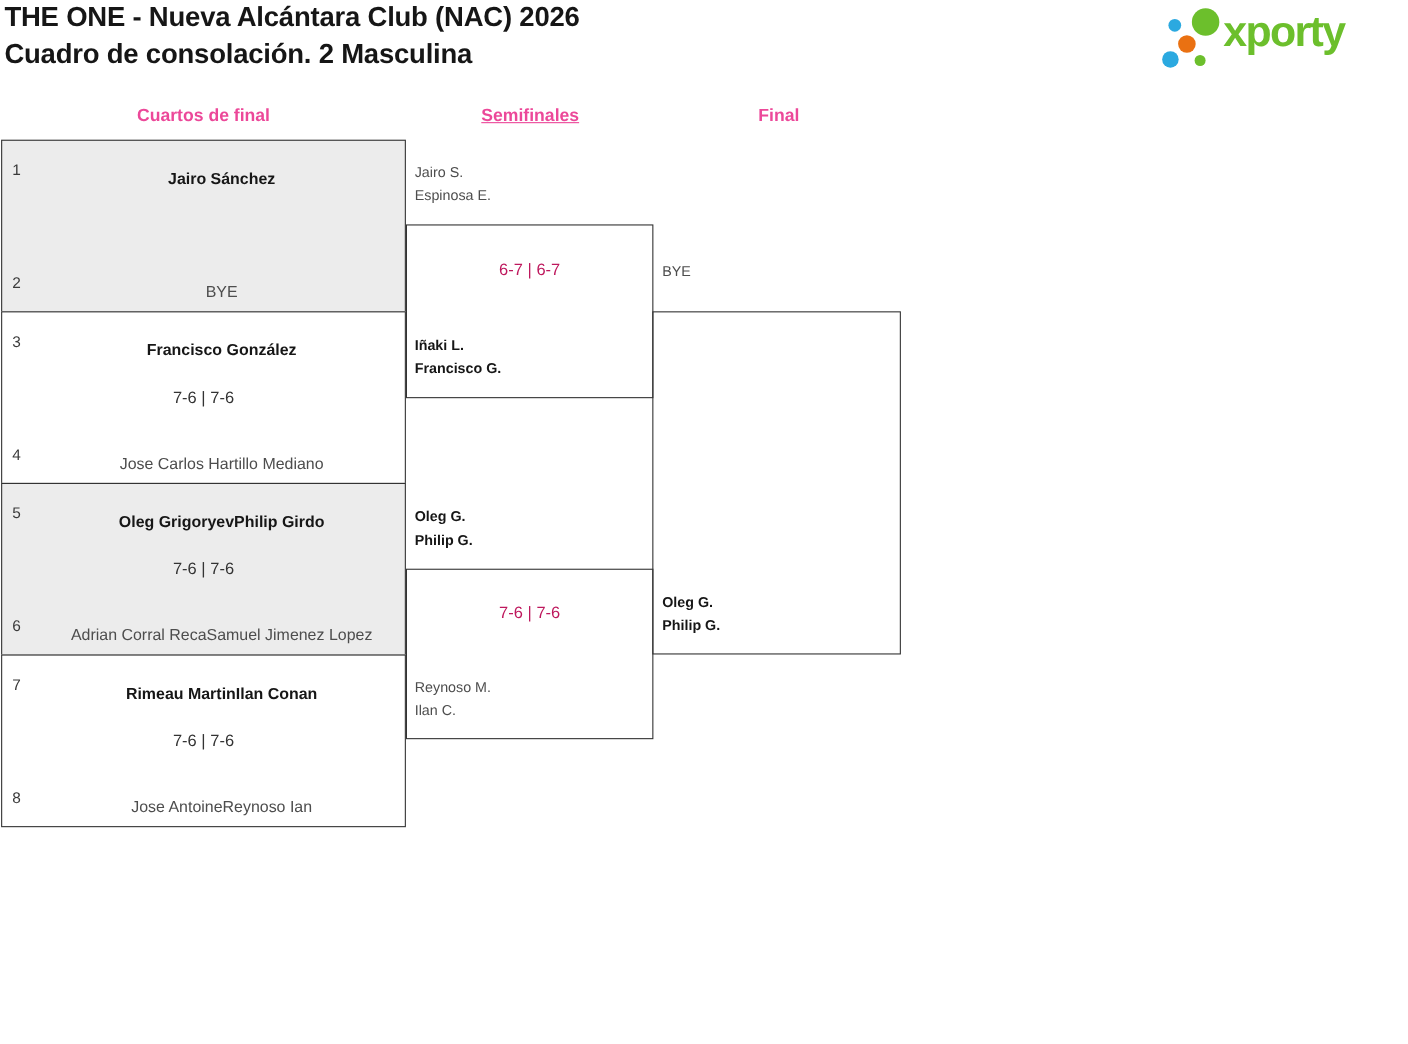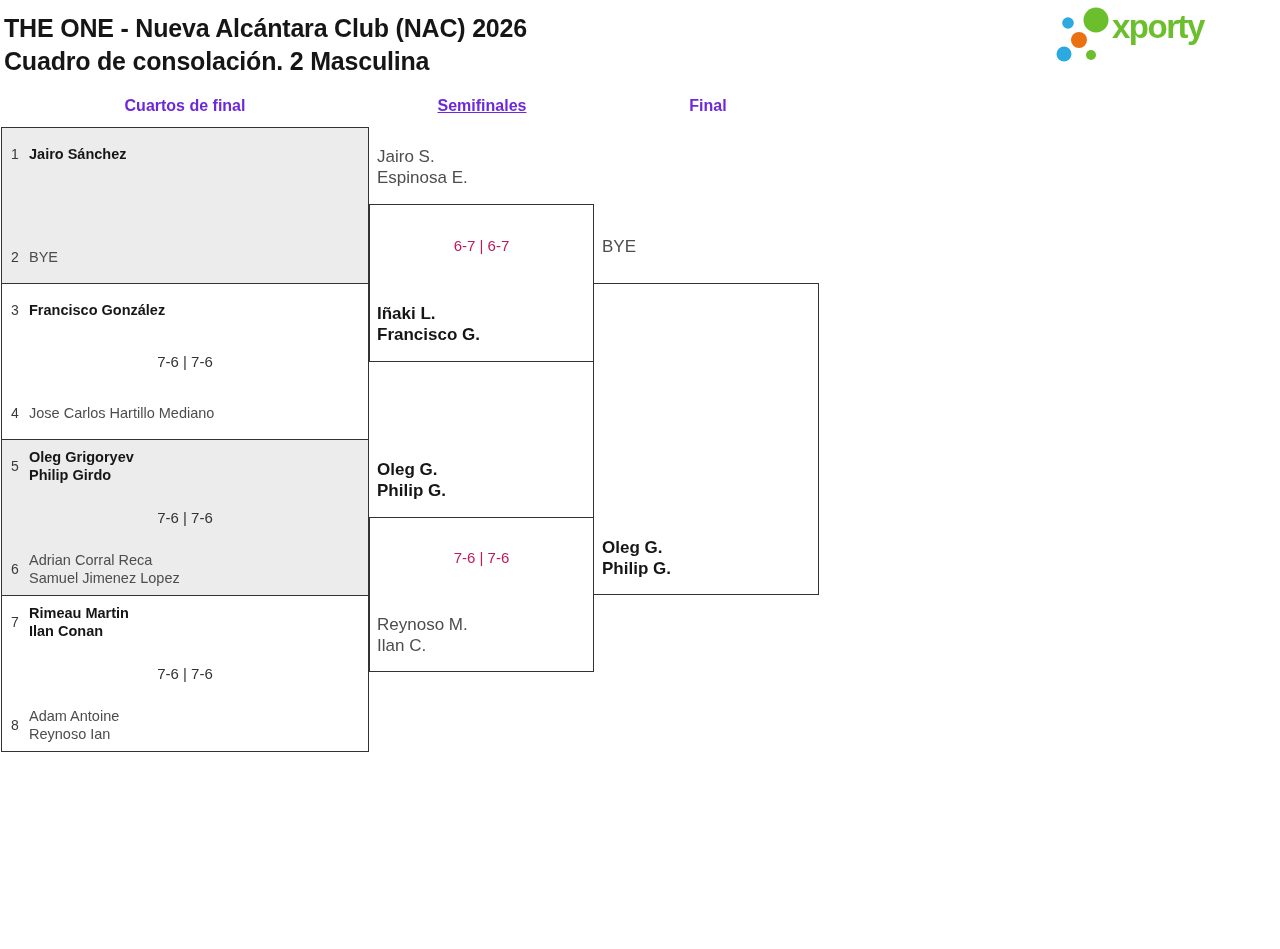--- a/index.html
+++ b/index.html
@@ -1,49 +1,49 @@
 <!DOCTYPE html>
 <html><head>
 <meta charset="utf-8">
 <style>
   html,body{margin:0;padding:0;background:#fff;}
   body{width:1280px;height:949px;position:relative;font-family:"Liberation Sans",sans-serif;overflow:hidden;}
 
   
-  .title{position:absolute;left:4px;top:12px;font-size:25px;font-weight:700;color:#161616;line-height:33px;letter-spacing:-0.2px;}
+  .title{position:absolute;left:4px;top:0;font-size:25px;font-weight:700;color:#161616;line-height:33px;letter-spacing:-0.2px;}
   .logo{position:absolute;left:1046px;top:0;width:230px;height:68px;}
   .logo svg{position:absolute;left:0;top:2px;}
-  .logo-text{position:absolute;left:66px;top:8px;font-size:33px;font-weight:700;color:#6cbf2c;letter-spacing:-1.5px;}
+  .logo-text{position:absolute;left:66px;top:8px;font-size:39px;font-weight:700;color:#6cbf2c;letter-spacing:-1.5px;}
 
   
-  .col-header{position:absolute;top:97px;transform:translateX(-50%);font-size:16px;font-weight:700;color:#6d28d9;white-space:nowrap;}
+  .col-header{position:absolute;top:97px;transform:translateX(-50%);font-size:16px;font-weight:700;color:#ec4899;white-space:nowrap;}
   .hdr-qf{left:185px;} .hdr-sf{left:482px;text-decoration:underline;} .hdr-f{left:708px;}
 
   
   .qf-block{position:absolute;left:1px;width:368px;height:157px;border:1px solid #333;box-sizing:border-box;}
   .qf-1{top:127px;background:#ececec;}
   .qf-2{top:283px;background:#ffffff;}
   .qf-3{top:439px;background:#ececec;}
   .qf-4{top:595px;background:#ffffff;}
   .seed{position:absolute;left:5px;width:16px;height:36px;display:flex;align-items:center;justify-content:center;font-size:14px;color:#3a3a3a;}
   .seed.s1{top:8px;} .seed.s2{top:111px;}
-  .team{position:absolute;left:27px;right:6px;height:36px;display:flex;flex-direction:column;justify-content:center;font-size:14.5px;line-height:18px;white-space:nowrap;}
+  .team{position:absolute;left:39px;right:6px;height:36px;display:flex;flex-direction:row;justify-content:center;font-size:14.5px;line-height:18px;white-space:nowrap;align-items:flex-end;}
   .team.t1{top:8px;} .team.t2{top:111px;}
   .winner{font-weight:700;color:#161616;}
   .loser{font-weight:400;color:#4d4d4d;}
   .qf-score{position:absolute;left:0;right:0;top:69px;text-align:center;font-size:15px;color:#333;}
 
   
   .sf-box{position:absolute;left:369px;width:225px;border:1px solid #333;box-sizing:border-box;background:transparent;}
   .sf-1{top:204px;height:158px;}
   .sf-2{top:517px;height:155px;}
   .final-box{position:absolute;left:593px;top:283px;width:226px;height:312px;border:1px solid #333;box-sizing:border-box;background:transparent;}
 
   
-  .adv{position:absolute;font-size:17px;line-height:21px;white-space:nowrap;}
+  .adv{position:absolute;font-size:13px;line-height:21px;white-space:nowrap;}
   .adv-sf1-top{left:377px;top:146px;}
   .adv-sf1-bot{left:377px;top:303px;}
   .adv-sf2-top{left:377px;top:459px;}
   .adv-sf2-bot{left:377px;top:614px;}
   .adv-f-top{left:602px;top:236px;}
   .adv-f-bot{left:602px;top:537px;}
   .mid-score{position:absolute;width:225px;text-align:center;font-size:15px;color:#be185d;}
   .score-sf1{left:369px;top:237px;}
   .score-sf2{left:369px;top:549px;}
 </style>
@@ -111,21 +111,21 @@
 
 <div class="qf-block qf-4">
   <div class="seed s1">7</div>
   <div class="team t1 winner">
     <div>Rimeau Martin</div>
     <div>Ilan Conan</div>
   </div>
   <div class="qf-score">7-6 | 7-6</div>
   <div class="seed s2">8</div>
   <div class="team t2 loser">
-    <div>Adam Antoine</div>
+    <div>Jose Antoine</div>
     <div>Reynoso Ian</div>
   </div>
 </div>
 
 <div class="sf-box sf-1"></div>
 <div class="sf-box sf-2"></div>
 <div class="final-box"></div>
 
 <div class="adv adv-sf1-top loser">
   <div>Jairo S.</div>

